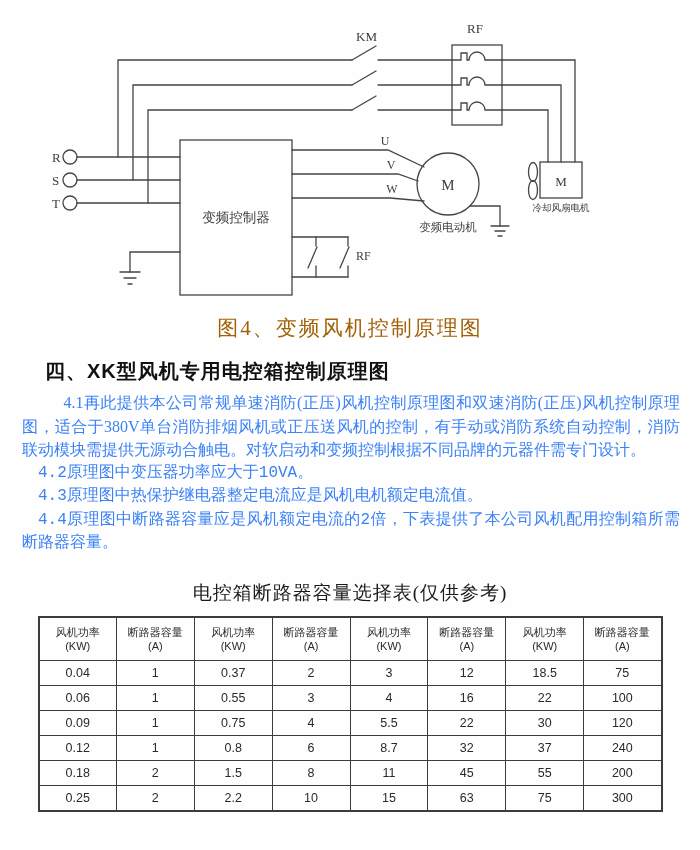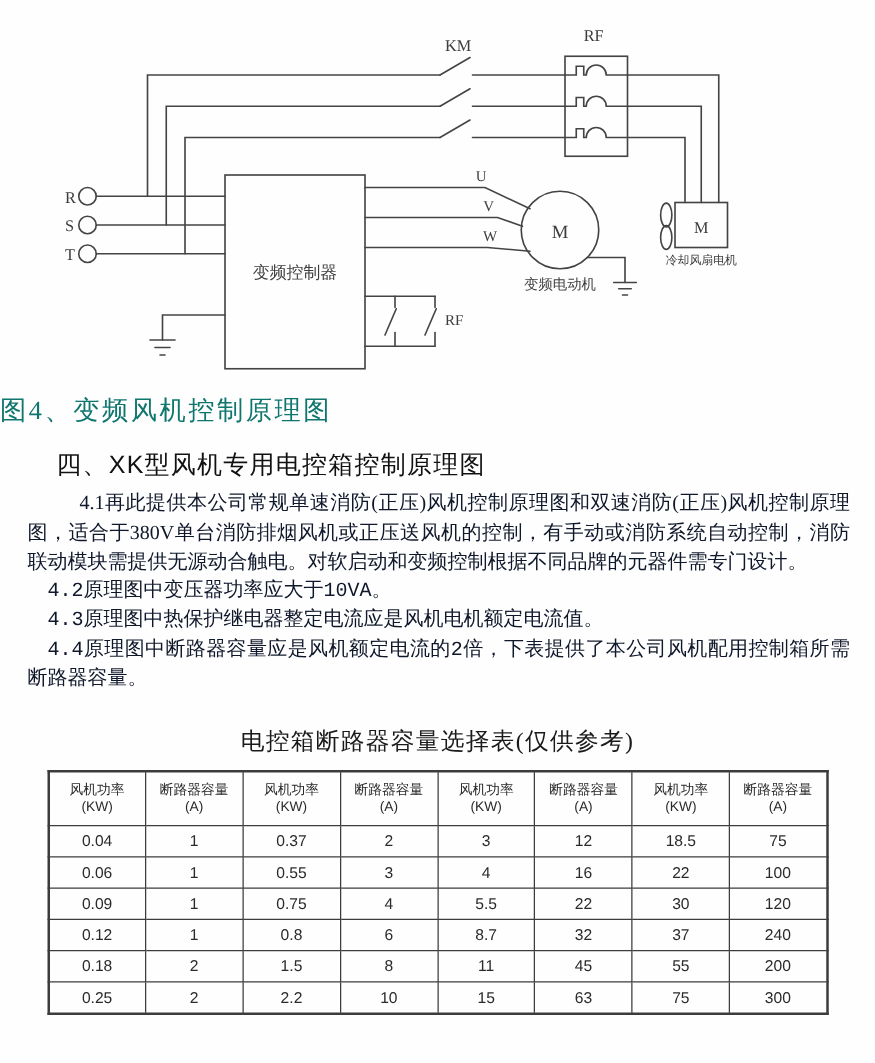--- a/index.html
+++ b/index.html
@@ -7,30 +7,30 @@
     width:700px;height:850px;background:#fefefe;color:#1c1c1c;
     font-family:"Liberation Serif", serif;
     overflow:hidden;
   }
   .page{width:700px;height:850px;position:relative;}
 
   
   .diagram-wrap{width:700px;height:312px;}
   svg text{fill:#3d3d3d;}
   .fig-caption{
-    text-align:left;font-size:21px;letter-spacing:2px;color:#0f766e;
+    text-align:center;font-size:21px;letter-spacing:2px;color:#a16207;
     margin:2px 0 0 0;font-family:"Liberation Serif", serif;
   }
 
   
   .sec-heading{
-    font-family:"Liberation Sans", sans-serif;font-weight:normal;
+    font-family:"Liberation Sans", sans-serif;font-weight:bold;
     font-size:20px;color:#111;margin:16px 0 6px 45px;letter-spacing:1px;
   }
-  .body-text{padding:0 20px 0 22px;font-size:16px;line-height:23.5px;color:#0f172a;}
+  .body-text{padding:0 20px 0 22px;font-size:16px;line-height:23.5px;color:#3b82f6;}
   .body-text p{margin:0;text-align:justify;}
   .p-first{text-indent:2.6em;}
   .p-item{text-indent:1em;font-family:Liberation Mono, monospace;}
 
   
   .tbl-title{
     text-align:center;font-size:19px;letter-spacing:1px;color:#1a1a1a;
     margin:24px 0 10px 0;font-family:"Liberation Serif", serif;
   }
   table.breaker{

